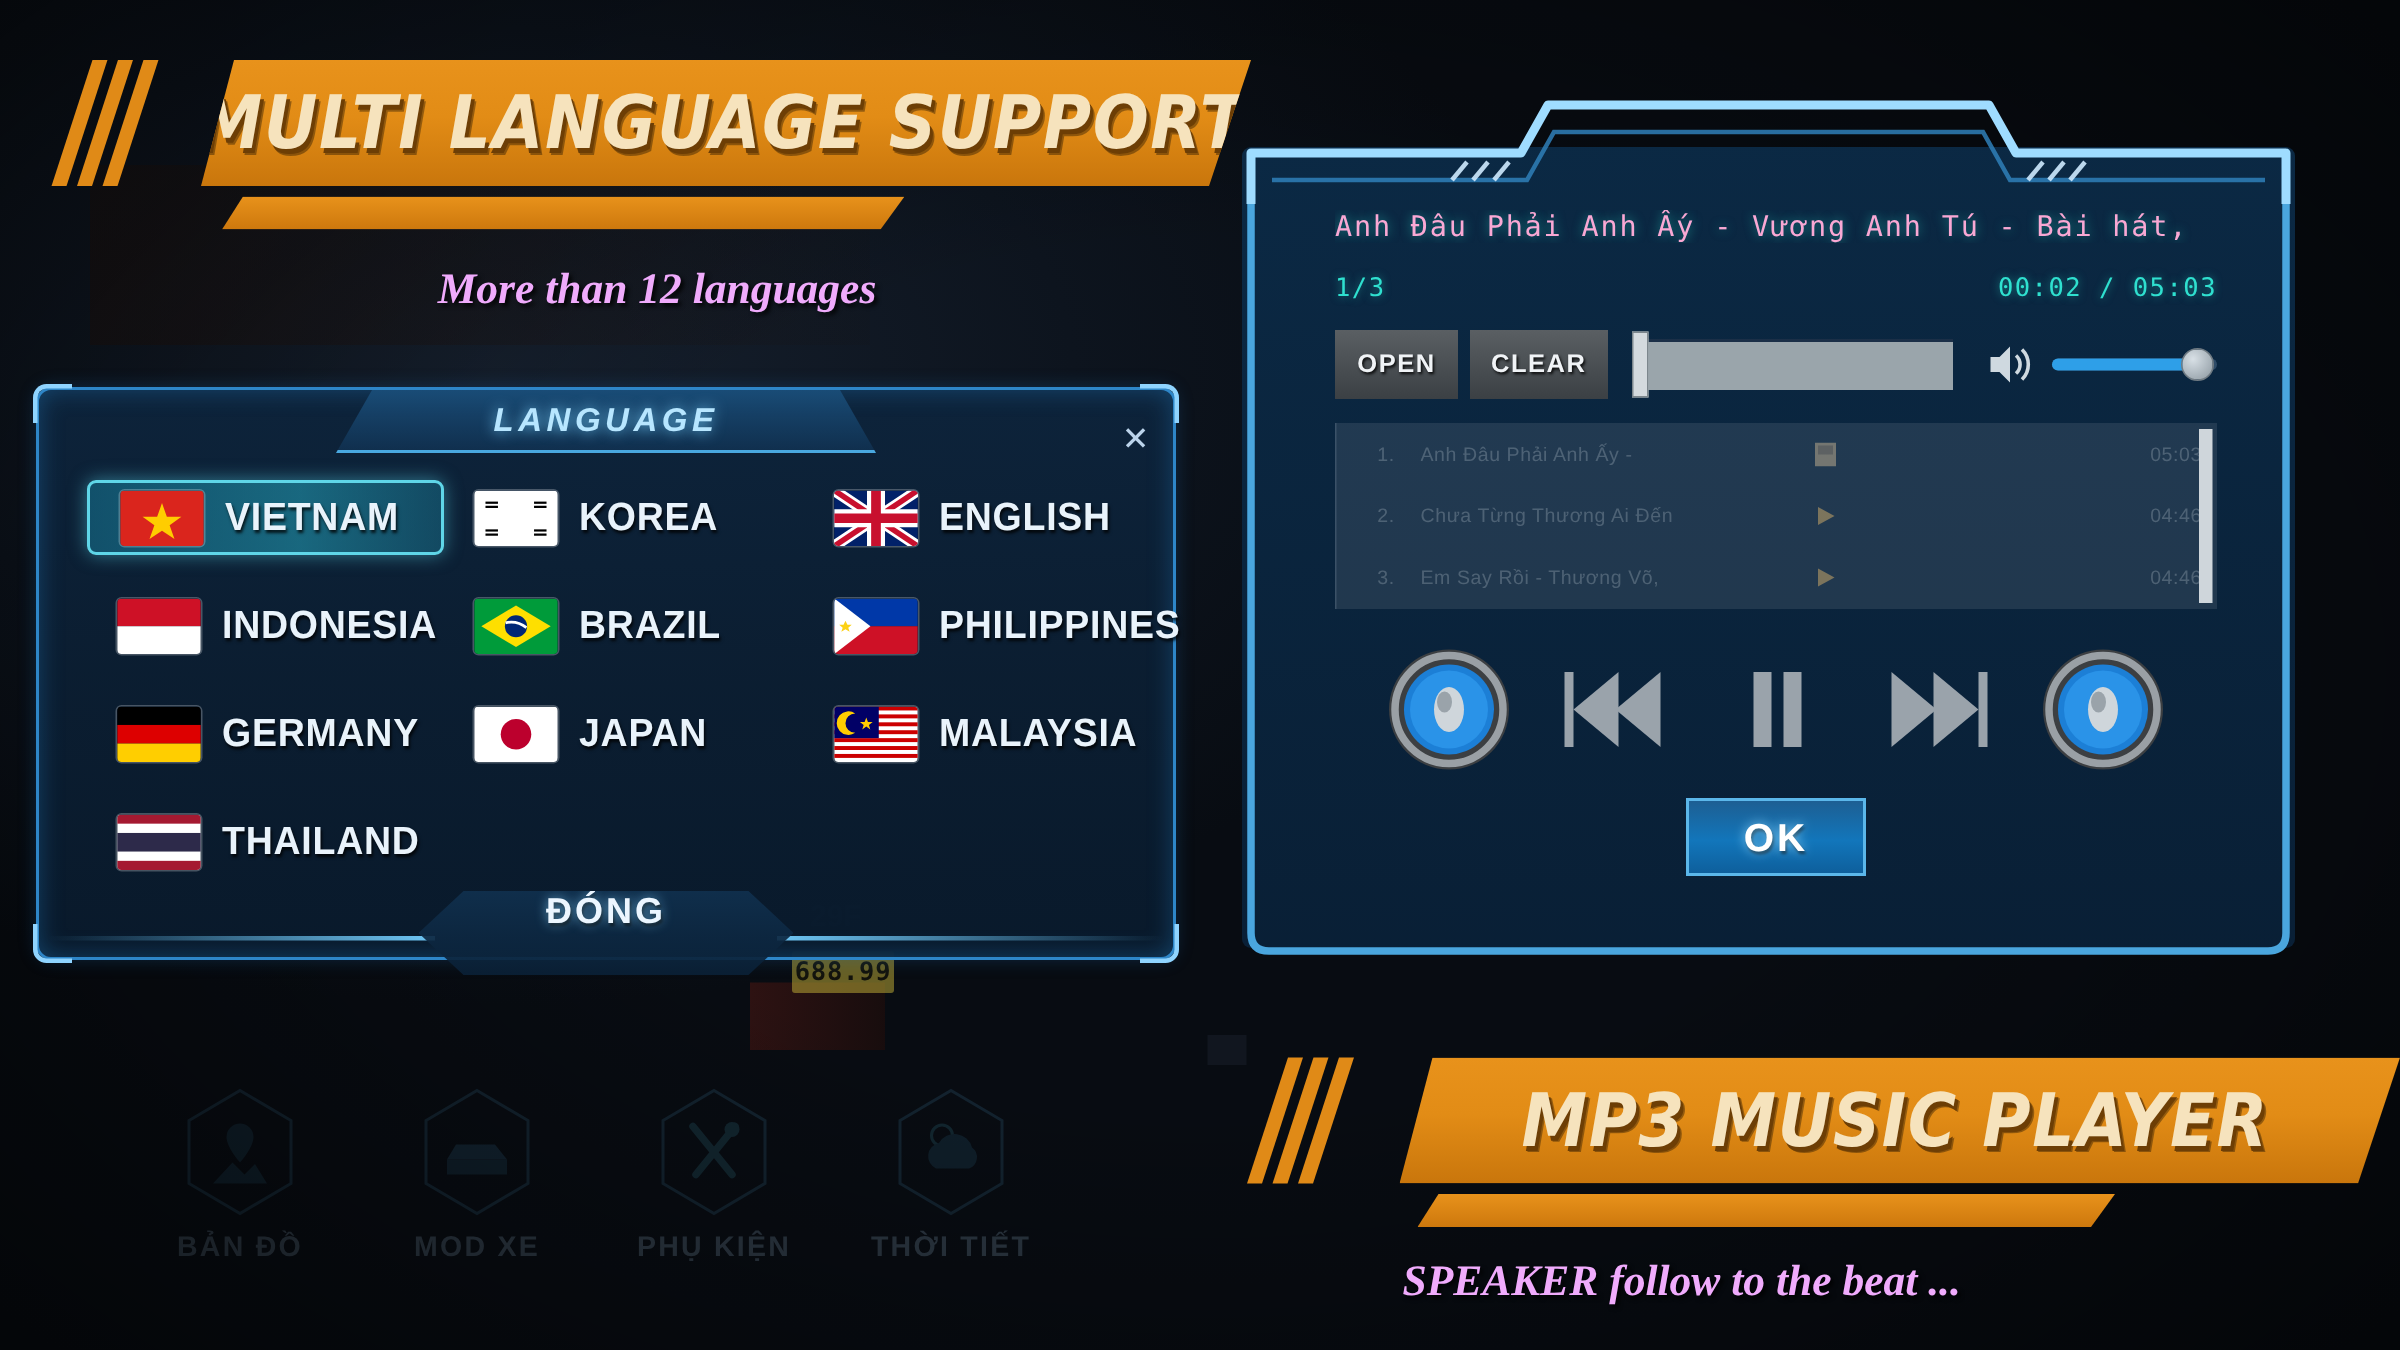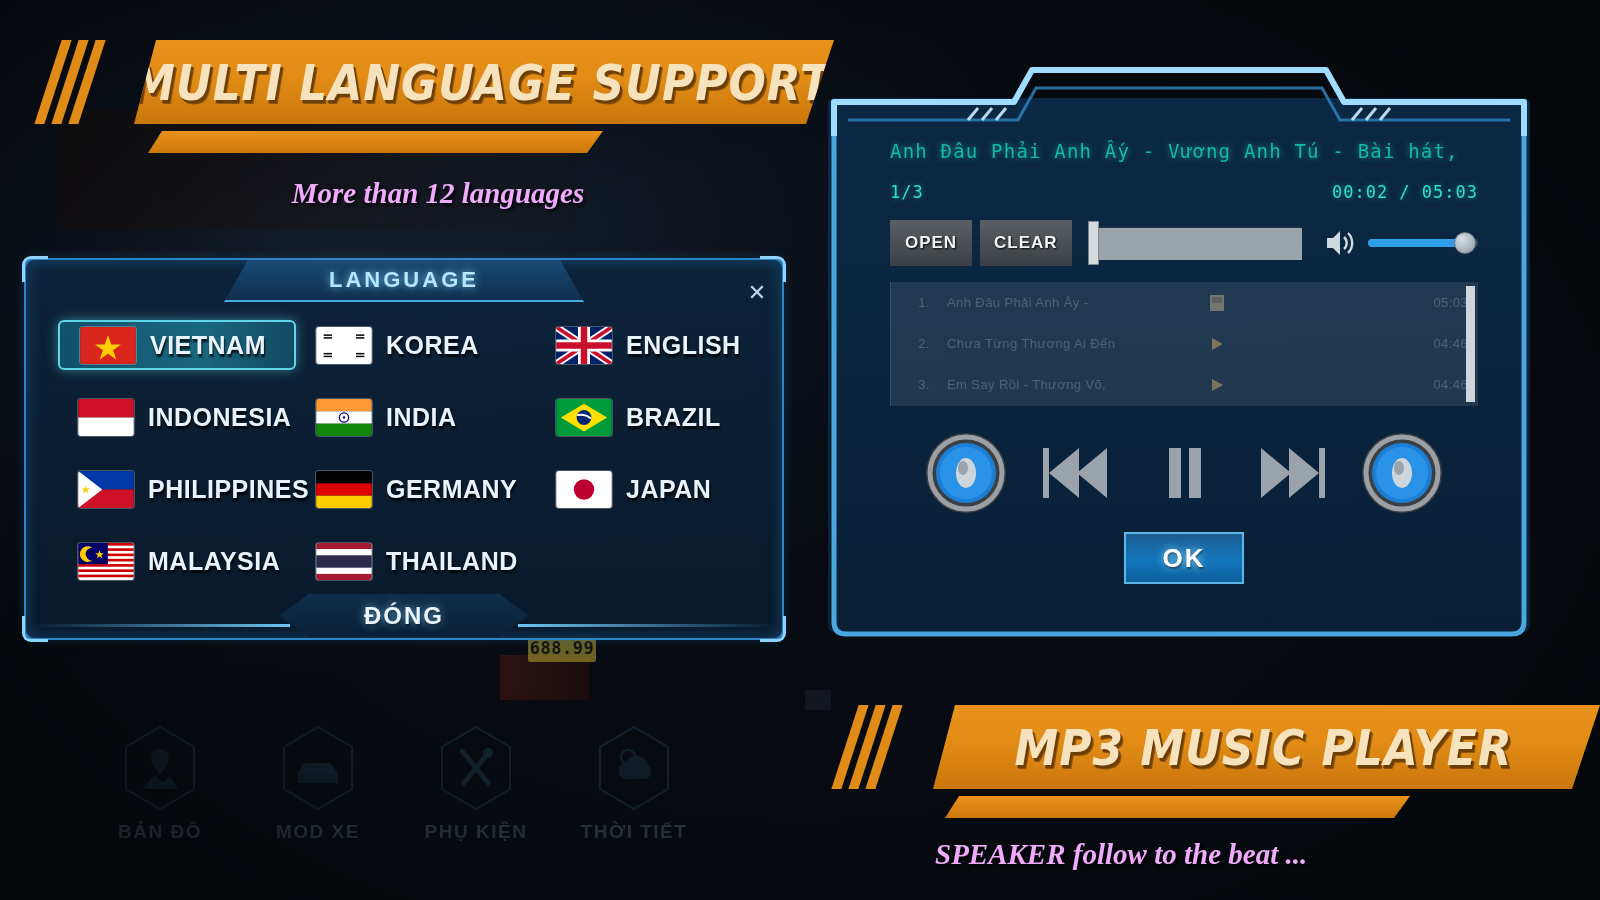--- a/index.html
+++ b/index.html
@@ -69,56 +69,56 @@
   .corner.tl{left:-2px;top:-2px;border-right:none;border-bottom:none;border-radius:9px 0 0 0;}
   .corner.tr{right:-2px;top:-2px;border-left:none;border-bottom:none;border-radius:0 9px 0 0;}
   .corner.bl{left:-2px;bottom:-2px;border-right:none;border-top:none;border-radius:0 0 0 9px;}
   .corner.br{right:-2px;bottom:-2px;border-left:none;border-top:none;border-radius:0 0 9px 0;}
   .lang-titlebar{position:absolute;left:50%;transform:translateX(-50%);top:2px;width:360px;height:42px;
     background:linear-gradient(180deg,rgba(26,78,122,.9),rgba(18,56,92,.6));
     clip-path:polygon(24px 0,calc(100% - 24px) 0,100% 100%,0 100%);
     border-bottom:2px solid #49a8e0;
     display:flex;align-items:center;justify-content:center;}
   .lang-title{font-size:22px;font-weight:bold;letter-spacing:3px;color:#b7e6ff;
-    text-shadow:0 0 9px rgba(120,210,255,.9);}
+    text-shadow:0 0 9px rgba(120,210,255,.9);font-style:italic;}
   .lang-close{position:absolute;right:14px;top:22px;width:26px;height:26px;
     display:flex;align-items:center;justify-content:center;
     color:#cfe8ff;font-size:22px;line-height:1;cursor:pointer;opacity:.9;}
   .lang-grid{position:absolute;left:34px;top:62px;right:20px;
     display:grid;grid-template-columns:238px 240px 1fr;row-gap:22px;}
   .lang-item{display:flex;align-items:center;gap:14px;height:50px;padding:0 20px;border-radius:6px;cursor:pointer;}
   .lang-item.selected{
     background:linear-gradient(90deg,rgba(22,120,150,.55),rgba(40,190,215,.45) 60%,rgba(30,150,180,.35));
     border:2px solid #5fd6e8;box-shadow:0 0 12px rgba(90,215,235,.5);}
   .flag{width:56px;height:37px;border-radius:3px;overflow:hidden;position:relative;flex:0 0 auto;
     box-shadow:0 0 0 1px rgba(255,255,255,.25);}
   .flag svg{display:block;width:100%;height:100%;}
   .lang-name{font-size:25px;font-weight:bold;letter-spacing:.5px;color:#e9f3fb;
     text-shadow:1px 2px 2px rgba(0,0,0,.8);white-space:nowrap;transform:scaleY(1.05);}
   .lang-footer{position:absolute;left:0;right:0;bottom:-28px;height:58px;}
   .footer-line{position:absolute;top:14px;height:3px;width:258px;
     background:linear-gradient(90deg,rgba(90,190,250,0),#6ec6f5);}
   .footer-line.l{left:8px;}
   .footer-line.r{right:8px;background:linear-gradient(270deg,rgba(90,190,250,0),#6ec6f5);}
-  .footer-btn{position:absolute;left:50%;transform:translateX(-50%);top:-16px;width:250px;height:43px;
+  .footer-btn{position:absolute;left:50%;transform:translateX(-50%);top:-16px;width:250px;height:56px;
     background:linear-gradient(180deg,rgba(16,48,78,.92),rgba(10,32,54,.92));
     clip-path:polygon(30px 0,calc(100% - 30px) 0,100% 50%,calc(100% - 30px) 100%,30px 100%,0 50%);
-    display:flex;align-items:center;justify-content:center;cursor:pointer;}
+    display:flex;justify-content:center;cursor:pointer;}
   .footer-btn span{font-size:24px;font-weight:bold;letter-spacing:2px;color:#ecf6ff;
     text-shadow:0 0 8px rgba(130,210,255,.7),1px 2px 2px rgba(0,0,0,.8);}
 
   
   #mp3{position:absolute;left:818px;top:62px;width:722px;height:580px;}
   .mp3-body{position:absolute;left:10px;top:36px;right:10px;bottom:10px;
     background:linear-gradient(180deg,rgba(11,42,70,.96),rgba(9,32,55,.97));
     border-radius:6px;}
   .mp3-frame{position:absolute;inset:0;pointer-events:none;}
   .mp3-content{position:absolute;left:72px;top:78px;right:62px;}
   .song-title{font-family:"DejaVu Sans Mono",monospace;font-size:19px;letter-spacing:1.2px;
-    color:#14b8a6;text-shadow:0 0 7px rgba(40,225,205,.55);white-space:nowrap;overflow:hidden;}
+    color:#f9a8d4;text-shadow:0 0 7px rgba(40,225,205,.55);white-space:nowrap;overflow:hidden;}
   .meta-row{display:flex;justify-content:space-between;align-items:center;margin-top:20px;
     font-family:"DejaVu Sans Mono",monospace;font-size:17px;letter-spacing:1px;
     color:#2fe0cf;text-shadow:0 0 6px rgba(40,225,205,.5);text-align:center;}
   .ctrl-row{display:flex;align-items:center;gap:8px;margin-top:18px;}
   .gbtn{height:46px;min-width:82px;padding:0 14px;border:none;cursor:pointer;
     background:linear-gradient(180deg,#5a5f63,#3b4044);
     display:flex;align-items:center;justify-content:center;
     font-size:17px;font-weight:bold;letter-spacing:1px;color:#f0f3f6;
     text-shadow:1px 1px 2px rgba(0,0,0,.9);}
   .seek{flex:1;height:44px;margin-left:8px;position:relative;display:flex;align-items:center;}
@@ -294,32 +294,20 @@
     <div class="lang-item">
       <span class="flag">
         <svg viewBox="0 0 60 40">
             <rect width="60" height="20" fill="#ce1126"></rect>
             <rect y="20" width="60" height="20" fill="#fff"></rect>
           </svg>
       </span>
       <span class="lang-name">INDONESIA</span>
     </div>
 
-    <div class="lang-item">
-      <span class="flag">
-        <svg viewBox="0 0 60 40">
-            <rect width="60" height="13.3" fill="#ff9933"></rect>
-        <rect y="13.3" width="60" height="13.4" fill="#fff"></rect>
-            <rect y="26.7" width="60" height="13.3" fill="#138808"></rect>
-        <circle cx="30" cy="20" r="5" fill="none" stroke="#000080" stroke-width="1.4"></circle>
-        <circle cx="30" cy="20" r="1.3" fill="#000080"></circle>
-          </svg>
-      </span>
-      <span class="lang-name">INDIA</span>
-    </div>
 
     <div class="lang-item">
       <span class="flag">
         <svg viewBox="0 0 60 40">
             <rect width="60" height="40" fill="#009b3a"></rect>
         <polygon points="30,5 55,20 30,35 5,20" fill="#fedf00"></polygon>
         <circle cx="30" cy="20" r="8" fill="#002776"></circle>
         <path d="M22.5 17.5a18 18 0 0 1 15 3.5" stroke="#fff" stroke-width="2" fill="none"></path>
           </svg>
       </span>

